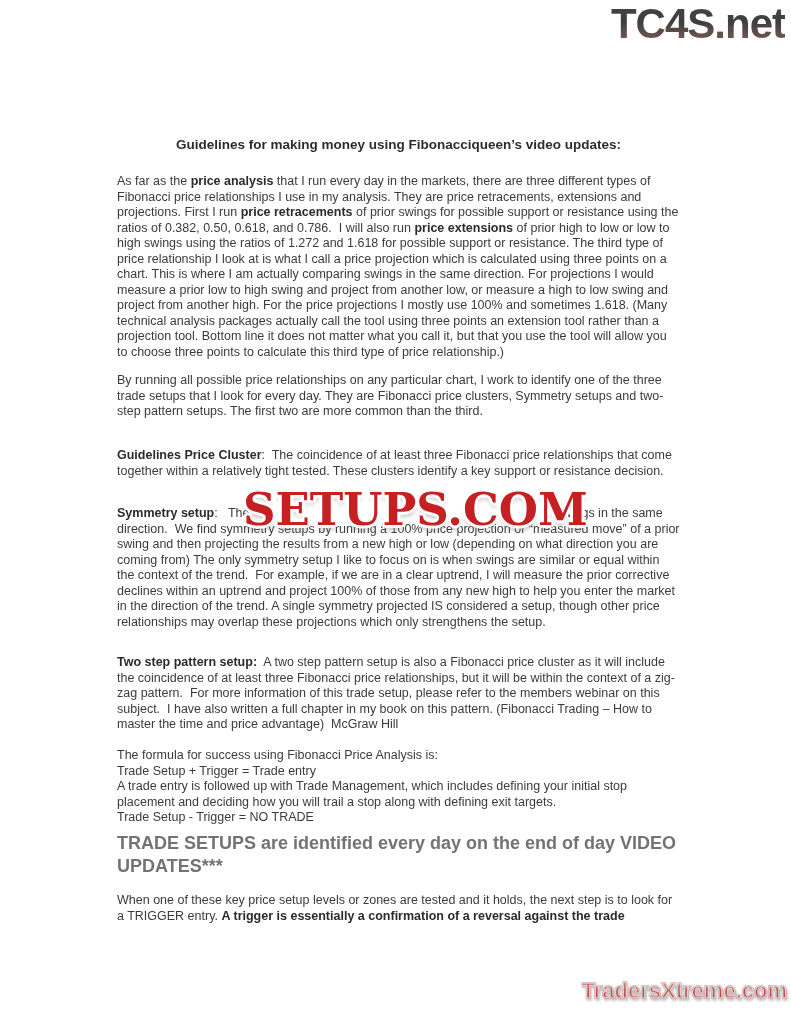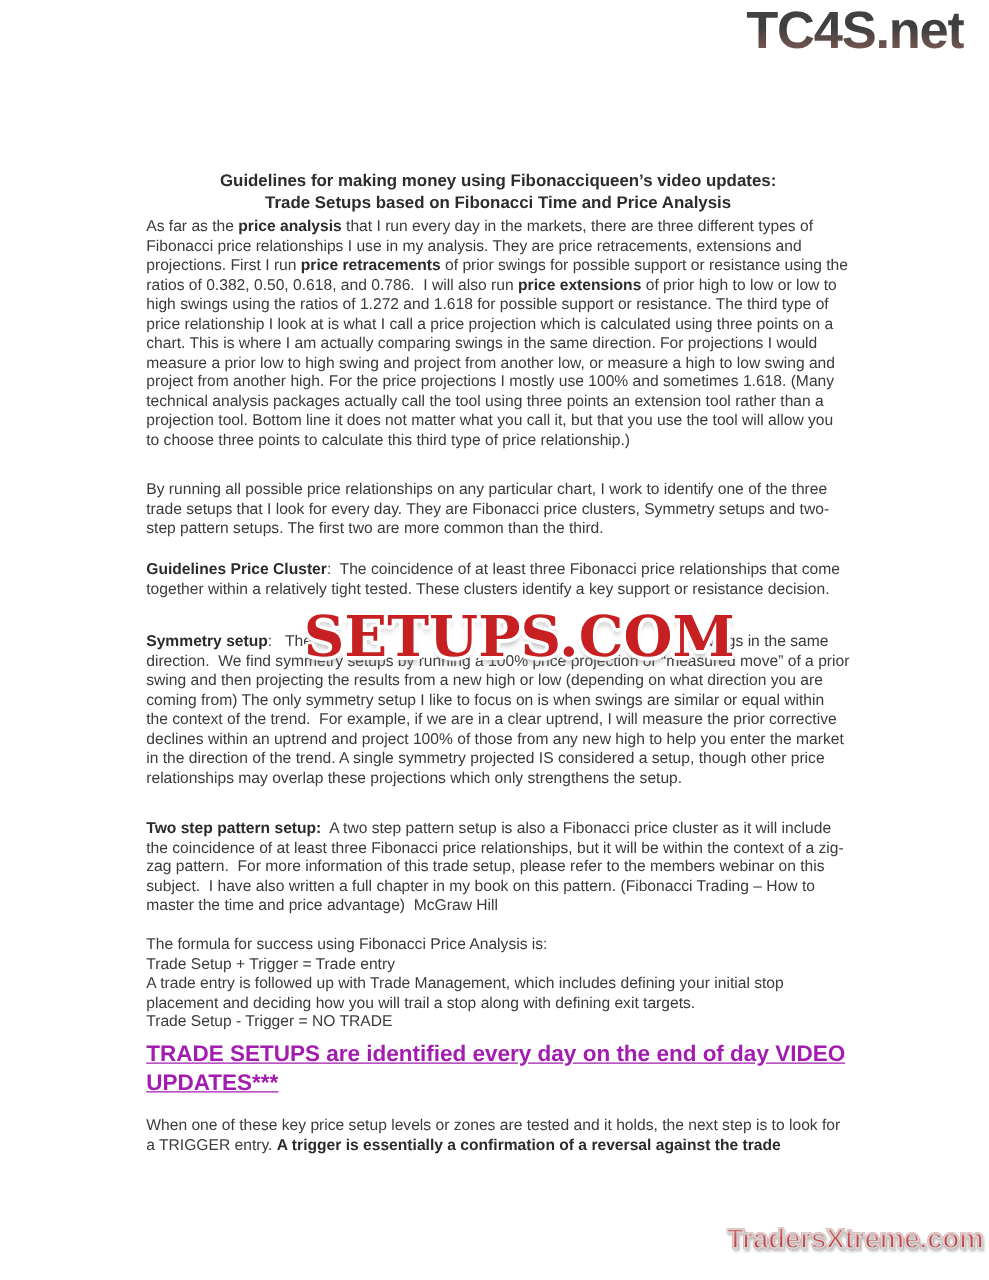--- a/index.html
+++ b/index.html
@@ -9,21 +9,21 @@
     height: 1024px;
     background: #ffffff;
     font-family: "Liberation Sans", sans-serif;
     overflow: hidden;
   }
 
   
   #tc4s-logo {
     position: absolute;
     top: 0px;
-    right: 20px;
+    right: 6px;
     font-size: 42px;
     font-weight: bold;
     letter-spacing: -1px;
     background: linear-gradient(180deg, #474747 0%, #3e3e3e 45%, #6e544f 78%, #97766d 100%);
     -webkit-background-clip: text;
     background-clip: text;
     color: transparent;
   }
 
   
@@ -45,21 +45,21 @@
     position: absolute;
     left: 117px;
     width: 563px;
     font-size: 12.5px;
     line-height: 15.5px;
     color: #3b3b3b;
     white-space: pre-wrap;
   }
   .para b { color: #2b2b2b; margin-top: 38px; }
   .p0 { top: 174px; }
-  .p1 { top: 384px; }
+  .p1 { top: 373px; }
   .p2 { top: 448px; }
   .p3 { top: 506px; }
   .p4 { top: 655px; }
   .p5 { top: 748px; }
   .p6 { top: 893px; }
   .wm-gap { display: inline-block; height: 1px; }
 
   
   #section-heading {
     position: absolute;
@@ -109,36 +109,35 @@
 </style>
 </head>
 <body>
 
 <div id="page">
 
   <div id="tc4s-logo">TC4S.net</div>
 
   <div class="doc-title">
     <div>Guidelines for making money using Fibonacciqueen’s video updates:</div>
-    <div>Trade Setups based on Fibonacci Time and Price Analysis</div>
   </div>
 
   <div class="para p0"><span>As far as the </span><b>price analysis</b><span> that I run every day in the markets, there are three different types of Fibonacci price relationships I use in my analysis. They are price retracements, extensions and projections. First I run </span><b>price retracements</b><span> of prior swings for possible support or resistance using the ratios of 0.382, 0.50, 0.618, and 0.786.  I will also run </span><b>price extensions</b><span> of prior high to low or low to high swings using the ratios of 1.272 and 1.618 for possible support or resistance. The third type of price relationship I look at is what I call a price projection which is calculated using three points on a chart. This is where I am actually comparing swings in the same direction. For projections I would measure a prior low to high swing and project from another low, or measure a high to low swing and project from another high. For the price projections I mostly use 100% and sometimes 1.618. (Many technical analysis packages actually call the tool using three points an extension tool rather than a projection tool. Bottom line it does not matter what you call it, but that you use the tool will allow you to choose three points to calculate this third type of price relationship.)</span></div>
 
   <div class="para p1"><span>By running all possible price relationships on any particular chart, I work to identify one of the three trade setups that I look for every day. They are Fibonacci price clusters, Symmetry setups and two-step pattern setups. The first two are more common than the third.</span></div>
 
   <div class="para p2"><b>Guidelines Price Cluster</b><span>:  The coincidence of at least three Fibonacci price relationships that come together within a relatively tight tested. These clusters identify a key support or resistance decision.</span></div>
 
   <div class="para p3"><b>Symmetry setup</b><span>:   The </span><span class="wm-gap" style="width: 300px;"></span><span> swings in the same direction.  We find symmetry setups by running a 100% price projection or “measured move” of a prior swing and then projecting the results from a new high or low (depending on what direction you are coming from) The only symmetry setup I like to focus on is when swings are similar or equal within the context of the trend.  For example, if we are in a clear uptrend, I will measure the prior corrective declines within an uptrend and project 100% of those from any new high to help you enter the market in the direction of the trend. A single symmetry projected IS considered a setup, though other price relationships may overlap these projections which only strengthens the setup.</span></div>
 
   <div class="para p4"><b>Two step pattern setup:</b><span>  A two step pattern setup is also a Fibonacci price cluster as it will include the coincidence of at least three Fibonacci price relationships, but it will be within the context of a zig-zag pattern.  For more information of this trade setup, please refer to the members webinar on this subject.  I have also written a full chapter in my book on this pattern. (Fibonacci Trading – How to master the time and price advantage)  McGraw Hill</span></div>
 
   <div class="para p5"><span>The formula for success using Fibonacci Price Analysis is:</span><br><span>Trade Setup + Trigger = Trade entry</span><br><span>A trade entry is followed up with Trade Management, which includes defining your initial stop placement and deciding how you will trail a stop along with defining exit targets.</span><br><span>Trade Setup - Trigger = NO TRADE</span></div>
 
-  <div id="section-heading" style="color: #a21caf; text-decoration: underline;">TRADE SETUPS are identified every day on the end of day VIDEO UPDATES***</div>
+  <div id="section-heading" style="color: #737373;">TRADE SETUPS are identified every day on the end of day VIDEO UPDATES***</div>
 
   <div class="para p6"><span>When one of these key price setup levels or zones are tested and it holds, the next step is to look for a TRIGGER entry. </span><b>A trigger is essentially a confirmation of a reversal against the trade</b></div>
 
   <div id="dlsub-watermark" style="color: rgb(198, 32, 34);">SETUPS.COM</div>
 
   <div id="tradersxtreme-logo">TradersXtreme.com</div>
 
 </div>
 
 </body></html>

